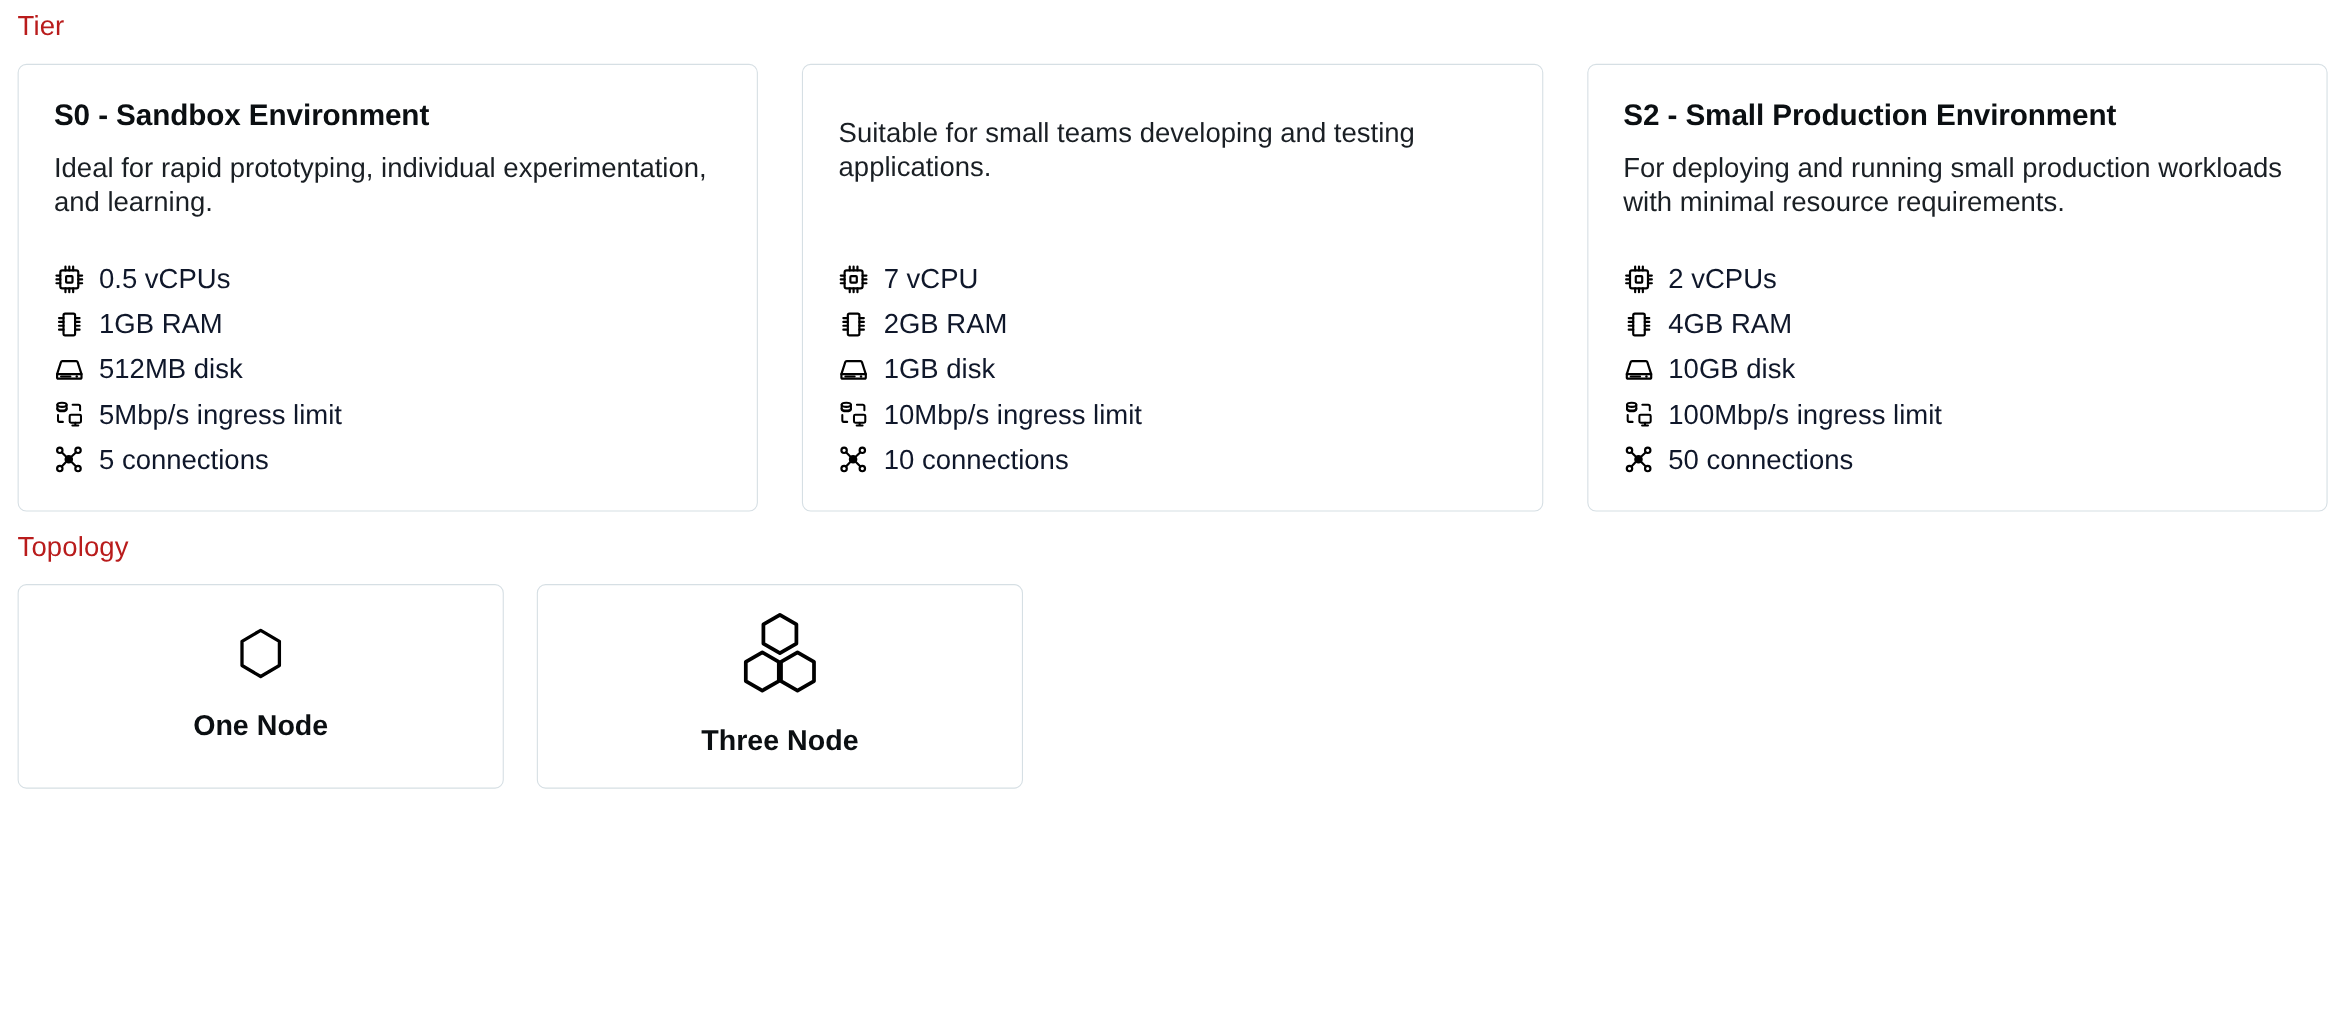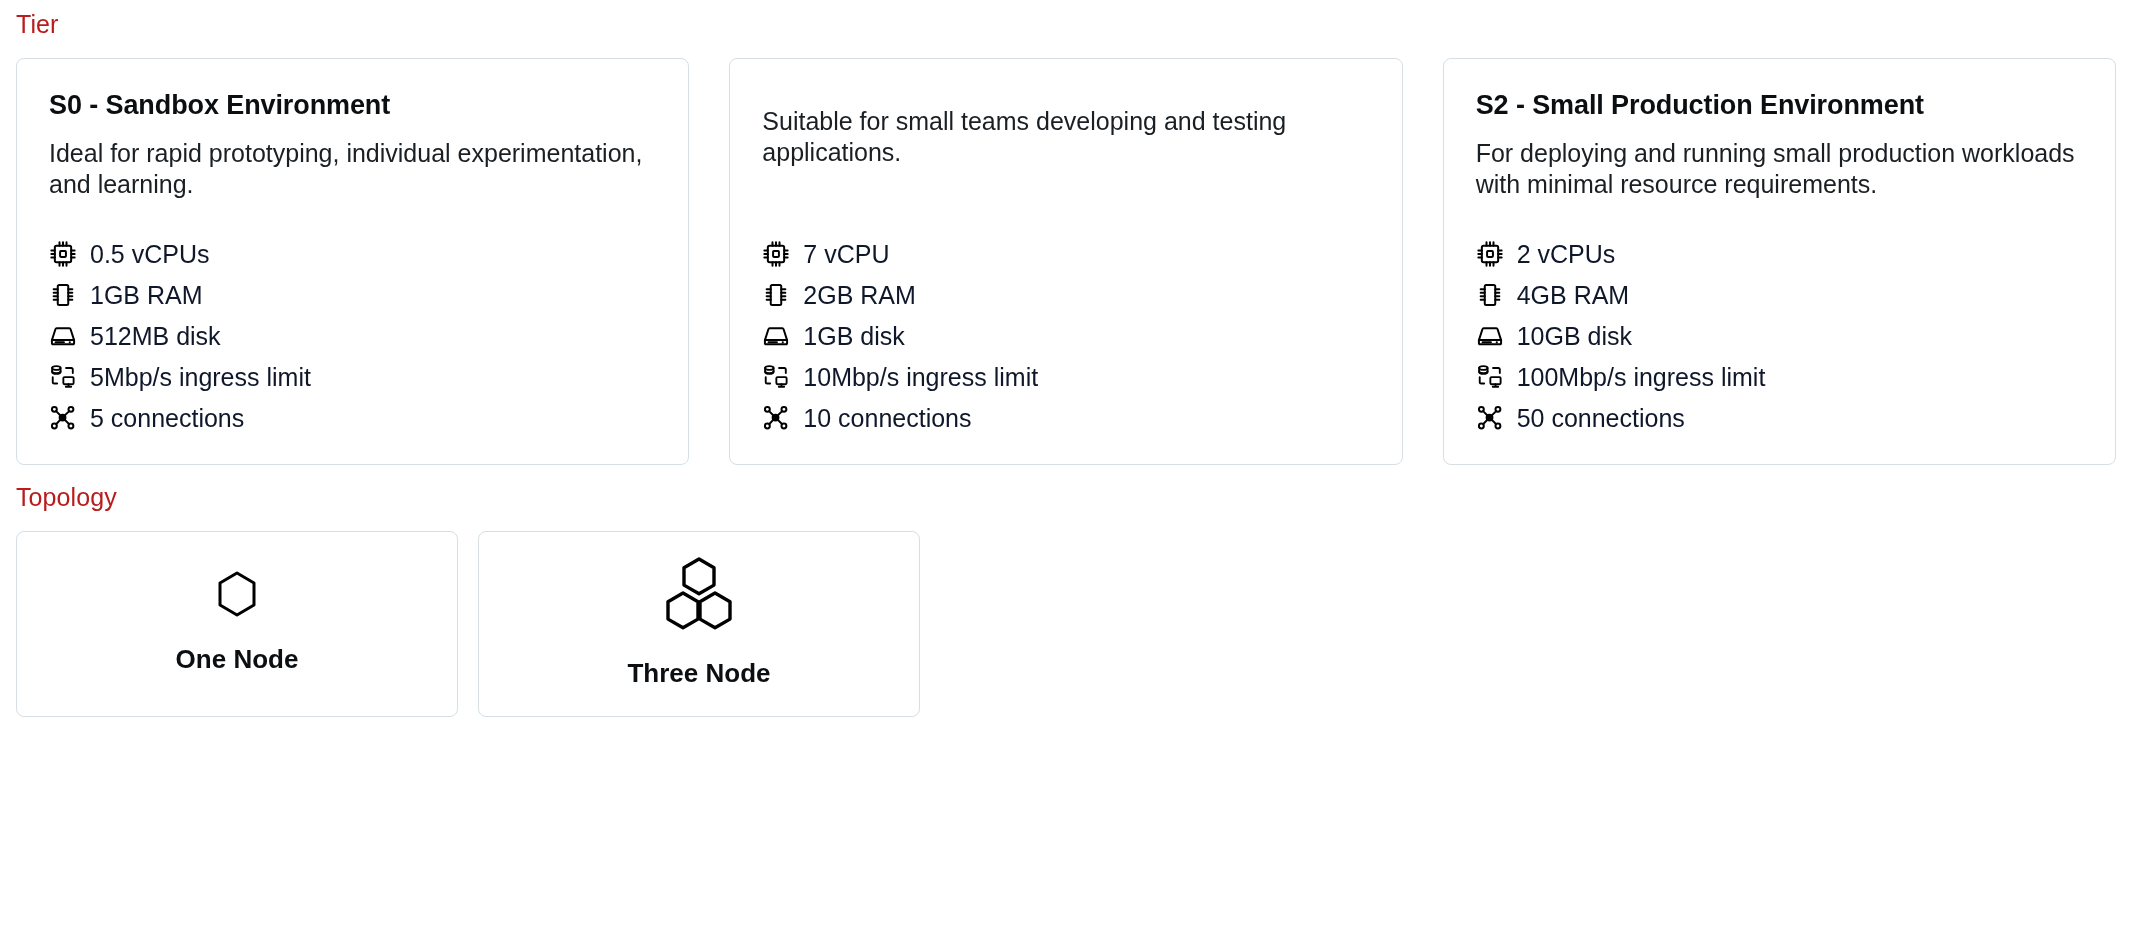--- a/index.html
+++ b/index.html
@@ -96,21 +96,21 @@
   .spec-text {
     font-size: 25px;
     line-height: 30px;
     color: #0f172a;
     white-space: nowrap;
   }
 
   
   .topology-row {
     display: flex;
-    gap: 20px;
+    gap: 30px;
     margin-top: 19px;
   }
 
   .topology-card {
     width: 442px;
     height: 186px;
     border: 1px solid #d6dfe4;
     border-radius: 8px;
     background: #ffffff;
     display: flex;

